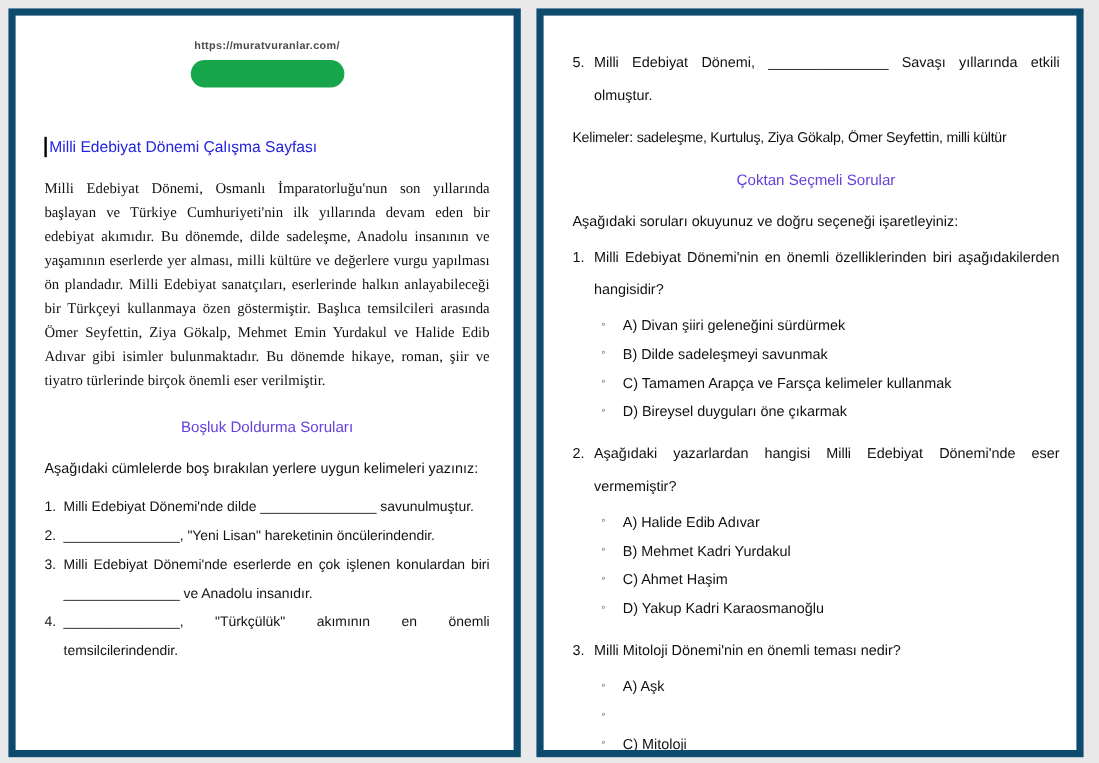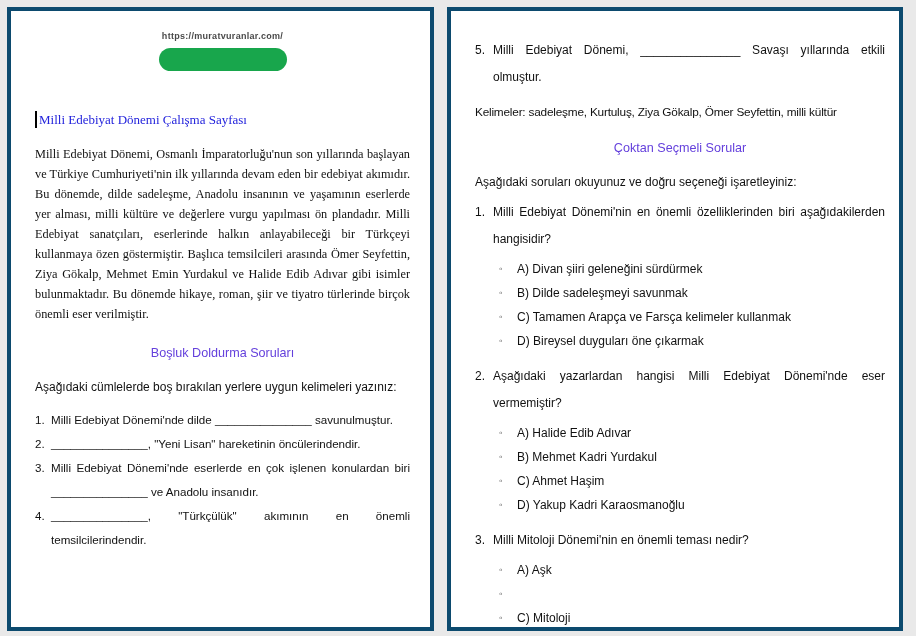--- a/index.html
+++ b/index.html
@@ -4,40 +4,40 @@
 <style>
   html,body{margin:0;padding:0;}
   body{
     width:916px;height:636px;position:relative;overflow:hidden;
     background:#e9e9e9;
     font-family:"Liberation Sans", sans-serif;
     color:#111;
   }
   .page{
     position:absolute;top:7px;height:624px;background:#fff;
-    border:4px solid #0c4a6e;box-sizing:border-box;overflow:hidden;
+    border:6px solid #0c4a6e;box-sizing:border-box;overflow:hidden;
   }
   .page1{left:7px;width:427px;padding:18px 20px 0 24px;}
   .page2{left:447px;width:456px;padding:22px 14px 0 24px;}
 
   
   .logo{text-align:center;margin-top:2px;}
   .logo-url{
     font-size:9px;font-weight:bold;color:#4a4a4a;letter-spacing:.3px;
     text-shadow:0 0 2px #fff,0 0 3px #fff;filter:blur(.4px);
   }
   .logo-pill{
     display:inline-block;width:128px;height:23px;border-radius:12px;
     background:#18a64c;margin-top:7px;
   }
 
   
   .title-row{display:flex;align-items:center;margin-top:36px;}
   .caret{display:inline-block;width:2px;height:17px;background:#000;margin-right:2px;}
-  .doc-title{font-size:13px;color:#2323dc;font-family:Liberation Serif, serif;}
+  .doc-title{font-size:13px;color:#2323dc;}
   .section-heading{font-size:12.6px;margin-top:22px;}
   .hfill,.hmc{color:#6440dc;text-align:center;}
 
   
   .intro{
     font-size:12.3px;line-height:20px;text-align:justify;
     margin:16px 0 0 0;
     font-family:Liberation Serif, serif;
   }
   .instruction{font-size:12px;margin:20px 0 0 0;white-space:nowrap;}

